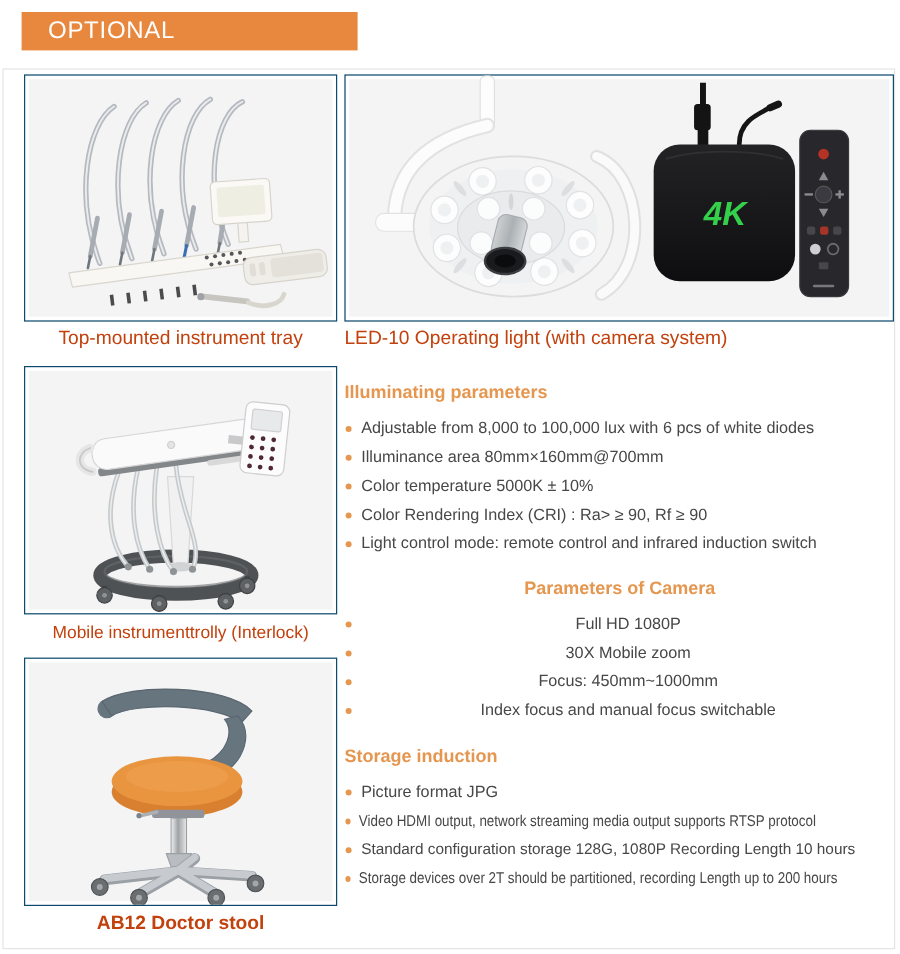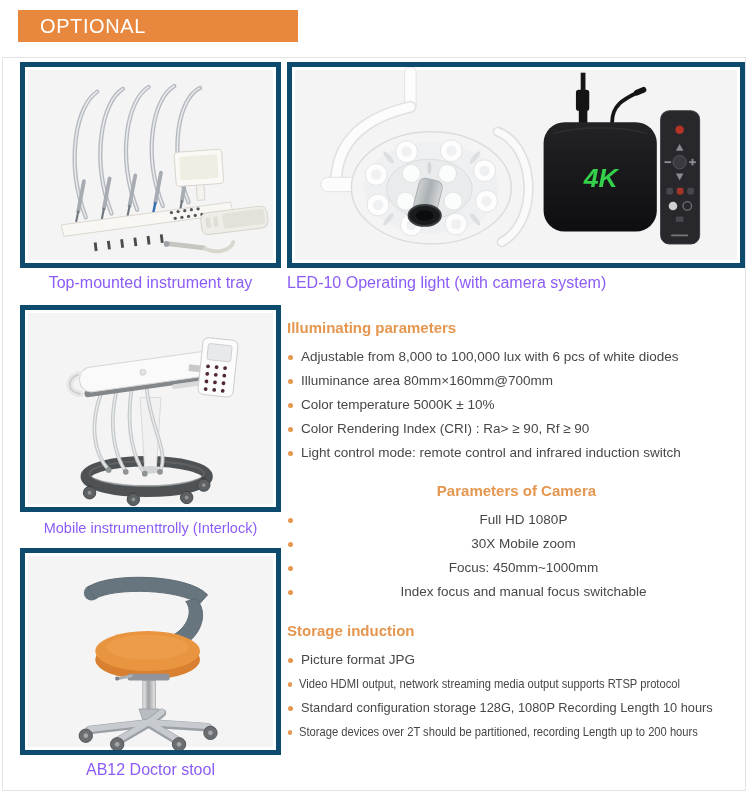--- a/index.html
+++ b/index.html
@@ -9,34 +9,34 @@
   
   .banner{position:absolute;left:18px;top:10px;width:280px;height:32px;
           background:#e8883e;color:#ffffff;font-size:20px;font-weight:400;
           letter-spacing:0.6px;line-height:33px;padding-left:22px;box-sizing:border-box;}
 
   
   .frame{position:absolute;left:2px;top:57px;width:744px;height:734px;
          border:1px solid #e4e4e4;box-sizing:border-box;background:#ffffff;}
 
   
-  .imgbox{position:absolute;background:#f4f4f5;border:5px solid #0c4a6e;
+  .imgbox{position:absolute;background:#f4f4f5;border:1px solid #0c4a6e;
           box-shadow:inset 0 0 0 3px #ffffff;box-sizing:border-box;}
   #box-tray   {left:20px;top:62px; width:261px;height:206px;}
   #box-light  {left:287px;top:62px;width:458px;height:206px;}
   #box-trolley{left:20px;top:305px;width:261px;height:207px;}
   #box-stool  {left:20px;top:548px;width:261px;height:207px;}
   .imgbox svg{display:block;width:100%;height:100%;}
 
   
-  .caption{position:absolute;color:#8b5cf6;font-size:16px;line-height:24px;}
+  .caption{position:absolute;color:#c2410c;font-size:16px;line-height:24px;}
   #cap-tray   {left:20px;top:271px;width:261px;text-align:center;}
   #cap-light  {left:287px;top:271px;width:458px;text-align:left;}
   #cap-trolley{left:20px;top:516px;width:261px;text-align:center;font-size:14.5px;}
-  #cap-stool  {left:20px;top:758px;width:261px;text-align:center;}
+  #cap-stool  {left:20px;top:758px;width:261px;text-align:center;font-weight:bold;}
 
   
   .spec-section{position:absolute;left:287px;width:459px;}
   #sec-illum  {top:318px;}
   #sec-camera {top:481px;text-align:center;}
   #sec-storage{top:621px;}
   .spec-heading{color:#e5964f;font-size:15px;font-weight:600;line-height:20px;margin:0 0 7px 0;}
   .spec-list{list-style:none;margin:0;padding:0;}
   .spec-list li{position:relative;padding-left:14px;font-size:13.5px;color:#474747;
                 line-height:24px;white-space:nowrap;}

